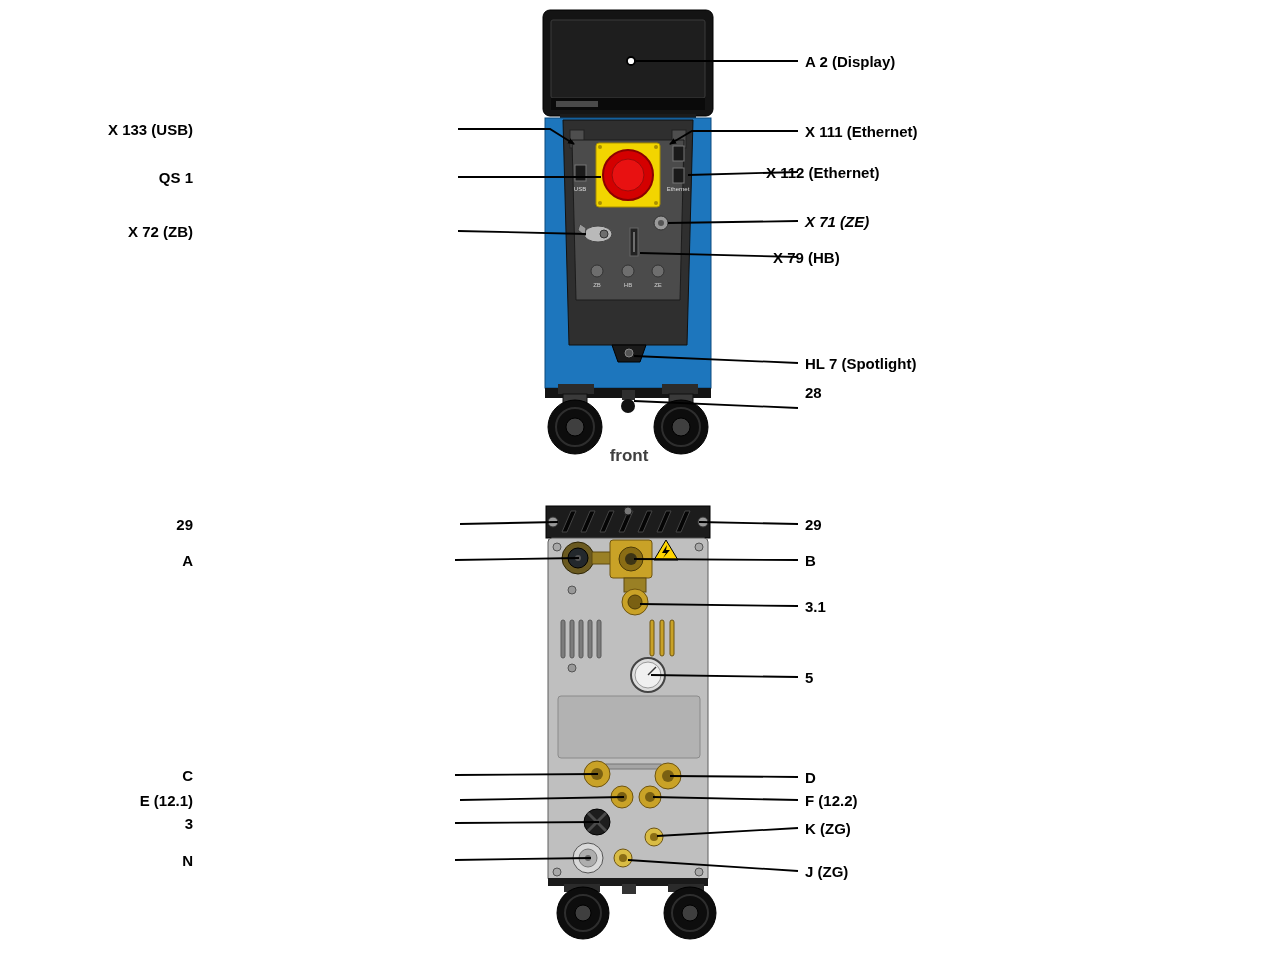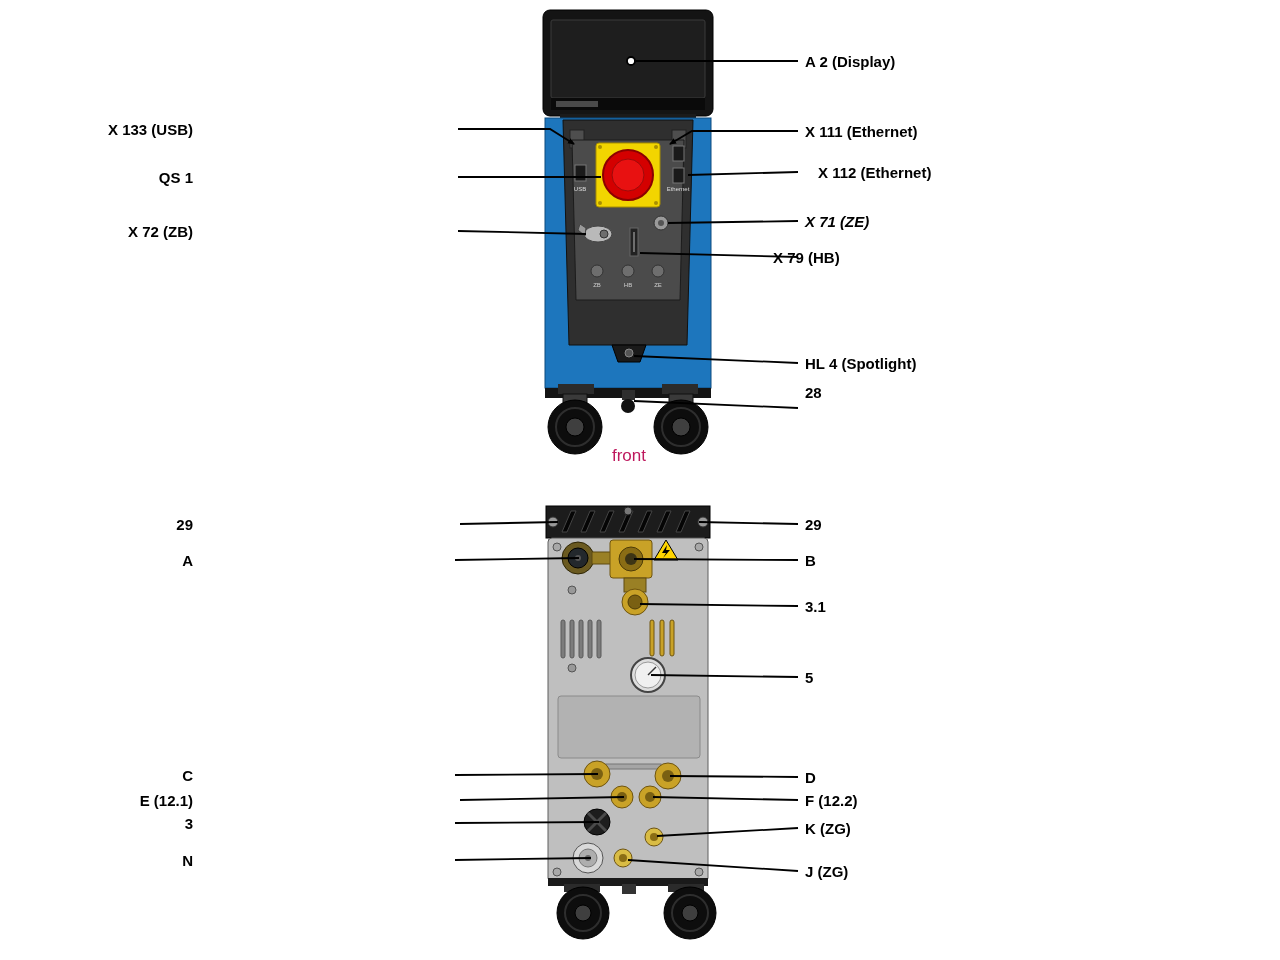--- a/index.html
+++ b/index.html
@@ -2,21 +2,21 @@
 <html><head>
 <meta charset="utf-8">
 <style>
   html,body{margin:0;padding:0;background:#fff;}
   .stage{position:relative;width:1020px;height:960px;background:#fff;overflow:hidden;
          font-family:"Liberation Sans",sans-serif;}
   .art{position:absolute;left:0;top:0;}
   .lbl{position:absolute;transform:translateY(-50%);font-size:15px;font-weight:bold;
        color:#000;white-space:nowrap;line-height:1;}
   .lbl.left{text-align:right;}
-  .caption{position:absolute;transform:translate(-50%,-50%);font-size:17px;font-weight:normal;color:#be185d;}
+  .caption{position:absolute;transform:translate(-50%,-50%);font-size:17px;font-weight:bold;color:#404040;}
   .svgtxt{font-family:"Liberation Sans",sans-serif;}
 </style>
 </head>
 <body>
 
 <div class="stage">
 
   <svg class="art" width="1280" height="960" viewBox="0 0 1280 960">
     <defs>
       <marker id="arrow" markerWidth="10" markerHeight="10" refX="6" refY="3" orient="auto" markerUnits="userSpaceOnUse">
@@ -255,24 +255,24 @@
       <path d="M798 800 L653 797"></path>
       <path d="M455 823 L599 822"></path>
       <path d="M798 828 L657 836"></path>
       <path d="M455 860 L591 858"></path>
       <path d="M798 871 L628 860"></path>
     </g>
   </svg>
 
   <div class="lbl" style="left:805px;top:61px;">A 2 (Display)</div>
   <div class="lbl" style="left:805px;top:131px;">X 111 (Ethernet)</div>
-  <div class="lbl" style="left:818px;top:172px;">X 112 (Ethernet)</div>
+  <div class="lbl" style="left:766px;top:172px;">X 112 (Ethernet)</div>
   <div class="lbl" style="left:805px;top:221px;font-style:italic;">X 71 (ZE)</div>
   <div class="lbl" style="left:773px;top:257px;">X 79 (HB)</div>
-  <div class="lbl" style="left:805px;top:363px;">HL 4 (Spotlight)</div>
+  <div class="lbl" style="left:805px;top:363px;">HL 7 (Spotlight)</div>
   <div class="lbl" style="left:805px;top:392px;">28</div>
 
   <div class="lbl left" style="right:827px;top:129px;">X 133 (USB)</div>
   <div class="lbl left" style="right:827px;top:177px;">QS 1</div>
   <div class="lbl left" style="right:827px;top:231px;">X 72 (ZB)</div>
 
   <div class="caption" style="left:629px;top:456px;">front</div>
 
   <div class="lbl left" style="right:827px;top:524px;">29</div>
   <div class="lbl left" style="right:827px;top:560px;">A</div>

